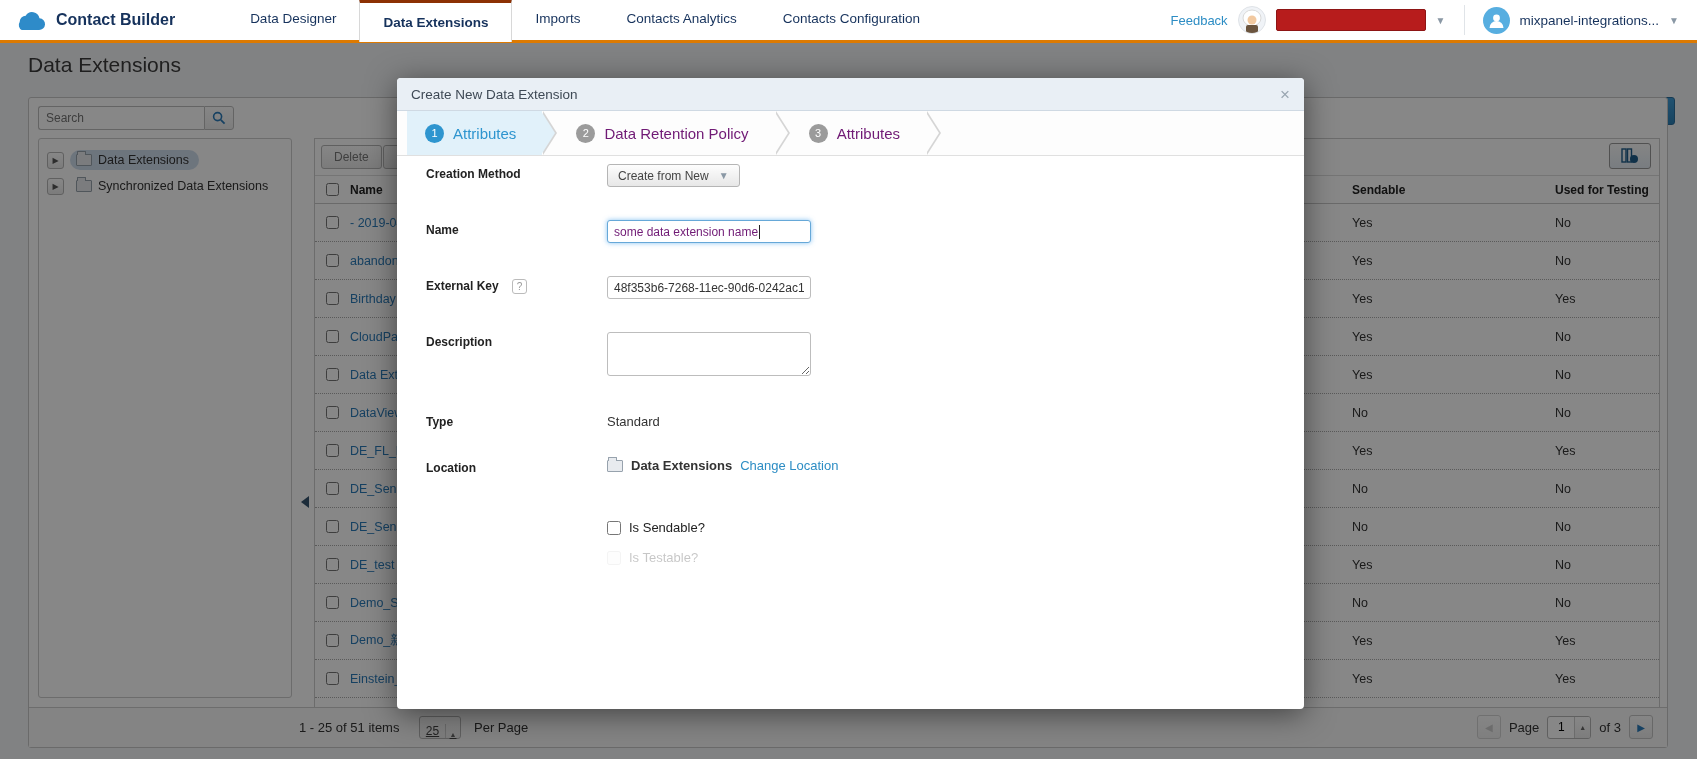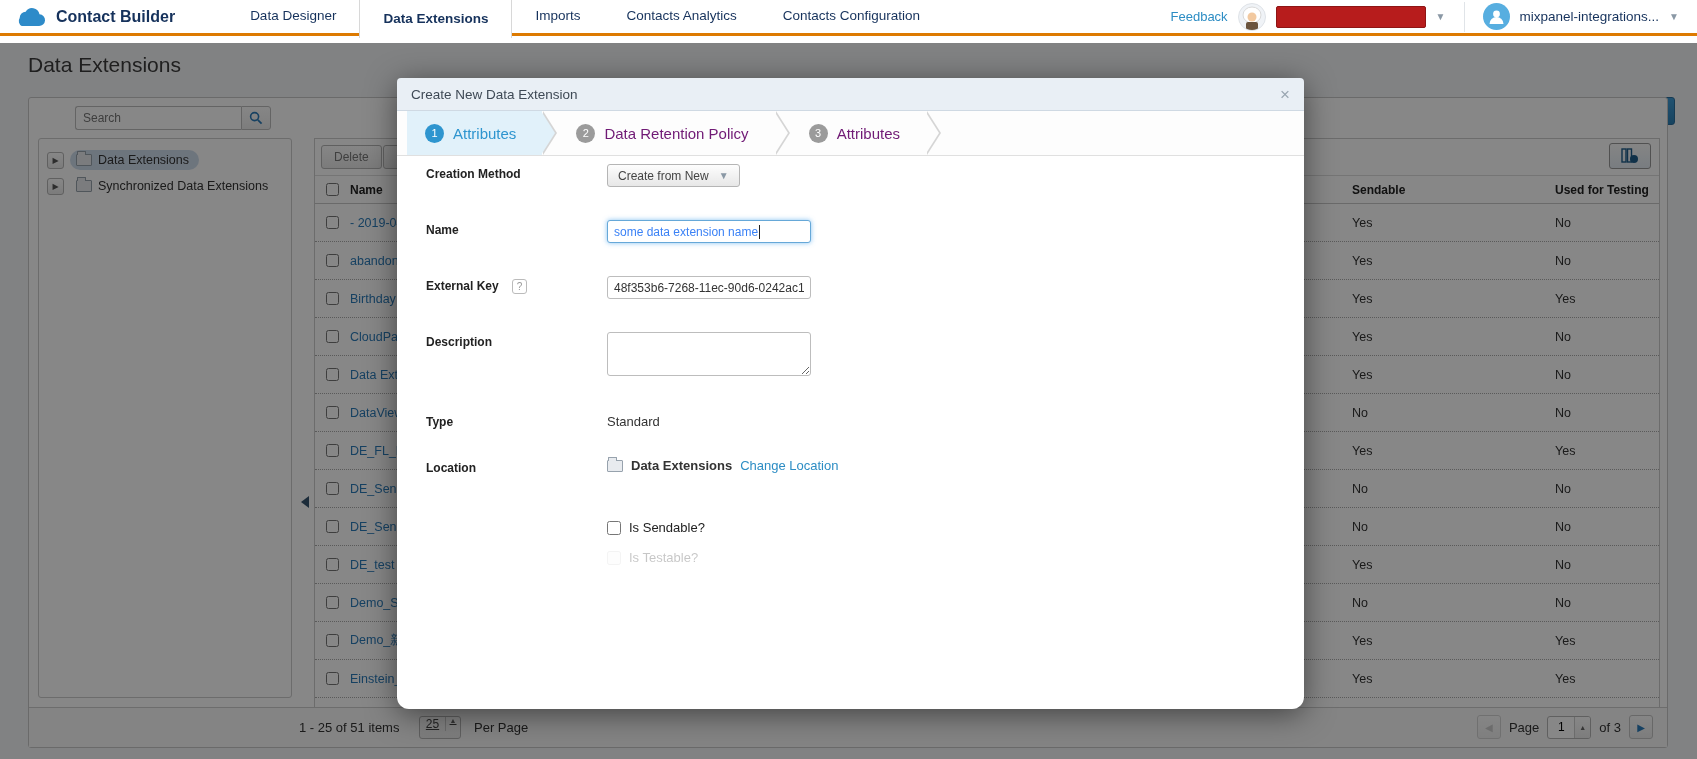--- a/index.html
+++ b/index.html
@@ -1,21 +1,21 @@
 <!DOCTYPE html>
 <html><head>
 <meta charset="utf-8">
 <style>
   * { margin:0; padding:0; box-sizing:border-box; }
   html,body { width:1697px; height:759px; overflow:hidden; background:#fff;
               font-family:"Liberation Sans", sans-serif; }
   .app { position:relative; width:1697px; height:759px; }
 
   
-  .nav { position:absolute; top:0; left:0; width:100%; height:36px; background:#fff;
+  .nav { position:absolute; top:0; left:0; width:100%; height:43px; background:#fff;
          border-bottom:3px solid #dd7a01; display:flex; align-items:center; z-index:60; }
   .nav-left { display:flex; align-items:center; padding-left:14px; }
   .brand { display:flex; align-items:center; gap:8px; }
   .brand-title { font-size:16px; color:#16325c; font-weight:700; }
   .nav-tabs { display:flex; align-items:stretch; height:43px; margin-left:52px; }
   .nav-tab { display:flex; align-items:center; padding:0 23px; font-size:13.5px; color:#16325c;
              cursor:pointer; height:40px; }
   .nav-tab.active { background:#fff; height:43px; border-top:4px solid #8c3104;
                     border-left:1px solid #d8d8d8; border-right:1px solid #d8d8d8;
                     font-weight:700; margin-bottom:-3px; }
@@ -34,21 +34,21 @@
   .page { position:absolute; top:43px; left:0; width:1697px; height:716px; background:#f4f5f7; }
   .page-title { position:absolute; left:28px; top:10px; font-size:21px; color:#3b3b3b; font-weight:400; }
   .btn-create { position:absolute; right:22px; top:10px; background:linear-gradient(#3f9bd5,#2b7fb5);
                 color:#fff; font-size:16px; border:1px solid #2b6f9e; border-radius:3px;
                 padding:4px 12px; cursor:pointer;margin-top:44px; }
   .panel { position:absolute; left:28px; top:54px; width:1640px; height:651px; background:#fff;
            border:1px solid #c9c9c9; border-radius:3px; }
   .search-wrap { position:absolute; left:9px; top:8px; display:flex; }
   .search-input { width:166px; height:24px; border:1px solid #bdbdbd; border-right:none;
                   border-radius:3px 0 0 3px; font-size:12px; padding:0 7px; color:#ef4444;
-                  font-family:"Liberation Sans",sans-serif;margin-left:37px; }
+                  font-family:"Liberation Sans",sans-serif; }
   .search-btn { width:30px; height:24px; border:1px solid #bdbdbd; border-radius:0 3px 3px 0;
                 background:linear-gradient(#fdfdfd,#ececec); display:flex; align-items:center;
                 justify-content:center; cursor:pointer; }
   .tree-panel { position:absolute; left:9px; top:40px; width:254px; height:560px;
                 border:1px solid #cccccc; border-radius:3px; background:#fff; padding-top:8px; }
   .tree-item { display:flex; align-items:center; gap:6px; padding:3px 8px; font-size:12.5px; color:#333; }
   .tree-expand { width:17px; height:17px; border:1px solid #b5b5b5; border-radius:3px;
                  background:linear-gradient(#fff,#e9e9e9); font-size:8px; color:#555;
                  display:flex; align-items:center; justify-content:center; cursor:pointer; }
   .tree-label-wrap { display:flex; align-items:center; gap:6px; padding:3px 10px 3px 6px; border-radius:10px; }
@@ -80,21 +80,21 @@
   .tbl-row { height:38px; border-bottom:1px dotted #ababab; font-size:12.5px; }
   .tbl-check { justify-self:center; width:13px; height:13px; }
   .name-link { color:#2b7bb9; cursor:pointer; }
   .cell-plain { color:#333; }
 
   .panel-footer { position:absolute; left:0; bottom:0; width:100%; height:40px; background:#fafafa;
                   border-top:1px solid #cfcfcf; font-size:13px; color:#333; }
   .items-text { position:absolute; left:270px; top:12px; }
   .per-page-box { position:absolute; left:390px; top:8px; width:42px; height:23px; border:1px solid #b5b5b5;
                   border-radius:3px; background:linear-gradient(#fff,#ececec); display:flex;
-                  align-items:flex-start; font-size:12px; color:#444; cursor:pointer;text-decoration:underline; }
+                  align-items:flex-end; font-size:12px; color:#444; cursor:pointer;text-decoration:underline; }
   .per-page-box .val { flex:1; text-align:center; border-right:1px solid #ccc; }
   .per-page-box .step { width:14px; text-align:center; font-size:7px; color:#666; }
   .per-page-label { position:absolute; left:445px; top:12px; }
   .pager { position:absolute; right:14px; top:7px; display:flex; align-items:center; gap:8px; }
   .pager-arrow { width:24px; height:24px; border:1px solid #c5c5c5; border-radius:3px;
                  background:linear-gradient(#fdfdfd,#ececec); display:flex; align-items:center;
                  justify-content:center; font-size:10px; cursor:pointer; }
   .pager-arrow.disabled { color:#b9b9b9; opacity:.7; }
   .pager-arrow.next { color:#2b7bb9; }
   .page-input-box { display:flex; align-items:center; width:44px; height:23px; border:1px solid #b5b5b5;
@@ -104,21 +104,21 @@
   .page-input-box .step { width:16px; font-size:7px; color:#666; text-align:center;
                           border-left:1px solid #ccc; background:linear-gradient(#fff,#ececec); height:100%;
                           display:flex; align-items:center; justify-content:center; }
 
   
   .overlay { position:absolute; top:43px; left:0; width:1697px; height:716px;
              background:rgba(0,0,0,0.47); z-index:70; }
 
   
   .modal { position:absolute; left:397px; top:78px; width:907px; height:631px; background:#fff;
-           border-radius:12px; box-shadow:0 5px 30px rgba(0,0,0,.5); z-index:100; }
+           border-radius:4px; box-shadow:0 5px 30px rgba(0,0,0,.5); z-index:100; }
   .modal-header { height:33px; background:#e9eff5; border-bottom:1px solid #cfd9e3;
                   border-radius:4px 4px 0 0; display:flex; align-items:center; padding:0 14px; }
   .modal-title { font-size:13.5px; color:#3e4955; }
   .modal-close { margin-left:auto; color:#9aa6b1; font-size:17px; cursor:pointer; line-height:1; }
   .steps { height:45px; border-bottom:1px solid #e0e0e0; display:flex; align-items:stretch;
            padding-left:10px; background:#fdfdfd; }
   .step-seg { position:relative; display:flex; align-items:center; gap:9px; padding:0 26px 0 18px;
               margin-right:16px; }
   .step-seg::before { content:""; position:absolute; right:-15px; top:50%; transform:translateY(-50%);
                       border-left:14px solid #d5d5d5; border-top:22px solid transparent;
@@ -140,21 +140,21 @@
   .f-field { position:absolute; left:210px; top:0; }
   .help-icon { display:inline-block; width:15px; height:15px; border:1px solid #bbb; border-radius:3px;
                color:#999; font-size:10px; text-align:center; line-height:14px; margin-left:10px;
                font-weight:400; cursor:pointer; }
   .dd-btn { display:flex; align-items:center; gap:10px; height:23px; padding:0 10px;
             border:1px solid #b5b5b5; border-radius:3px; background:linear-gradient(#fdfdfd,#e7e7e7);
             font-size:12px; color:#444; cursor:pointer; }
   .text-input { width:204px; height:23px; border:1px solid #bdbdbd; border-radius:3px; font-size:12px;
                 padding:0 6px; color:#333; font-family:"Liberation Sans",sans-serif; }
   .fake-input { width:204px; height:23px; border:1px solid #66a8d8; border-radius:3px; font-size:12px;
-                padding:0 6px; color:#3b82f6; display:flex; align-items:center;
+                padding:0 6px; color:#701a75; display:flex; align-items:center;
                 box-shadow:0 0 5px rgba(82,168,236,.7); background:#fff; }
   .input-caret { display:inline-block; width:1px; height:14px; background:#222; margin-left:1px; }
   .desc-area { width:204px; height:44px; border:1px solid #bdbdbd; border-radius:3px; resize:both;
                font-size:12px; padding:3px 6px; font-family:"Liberation Sans",sans-serif; }
   .static-val { font-size:13px; color:#333; }
   .loc-wrap { display:flex; align-items:center; gap:8px; }
   .link-blue { color:#2d8dc4; font-size:13px; cursor:pointer; }
   .chk-row { display:flex; align-items:center; gap:8px; font-size:13px; color:#222; }
   .chk-row input { width:14px; height:14px; }
   .chk-row.disabled { opacity:.25; }

